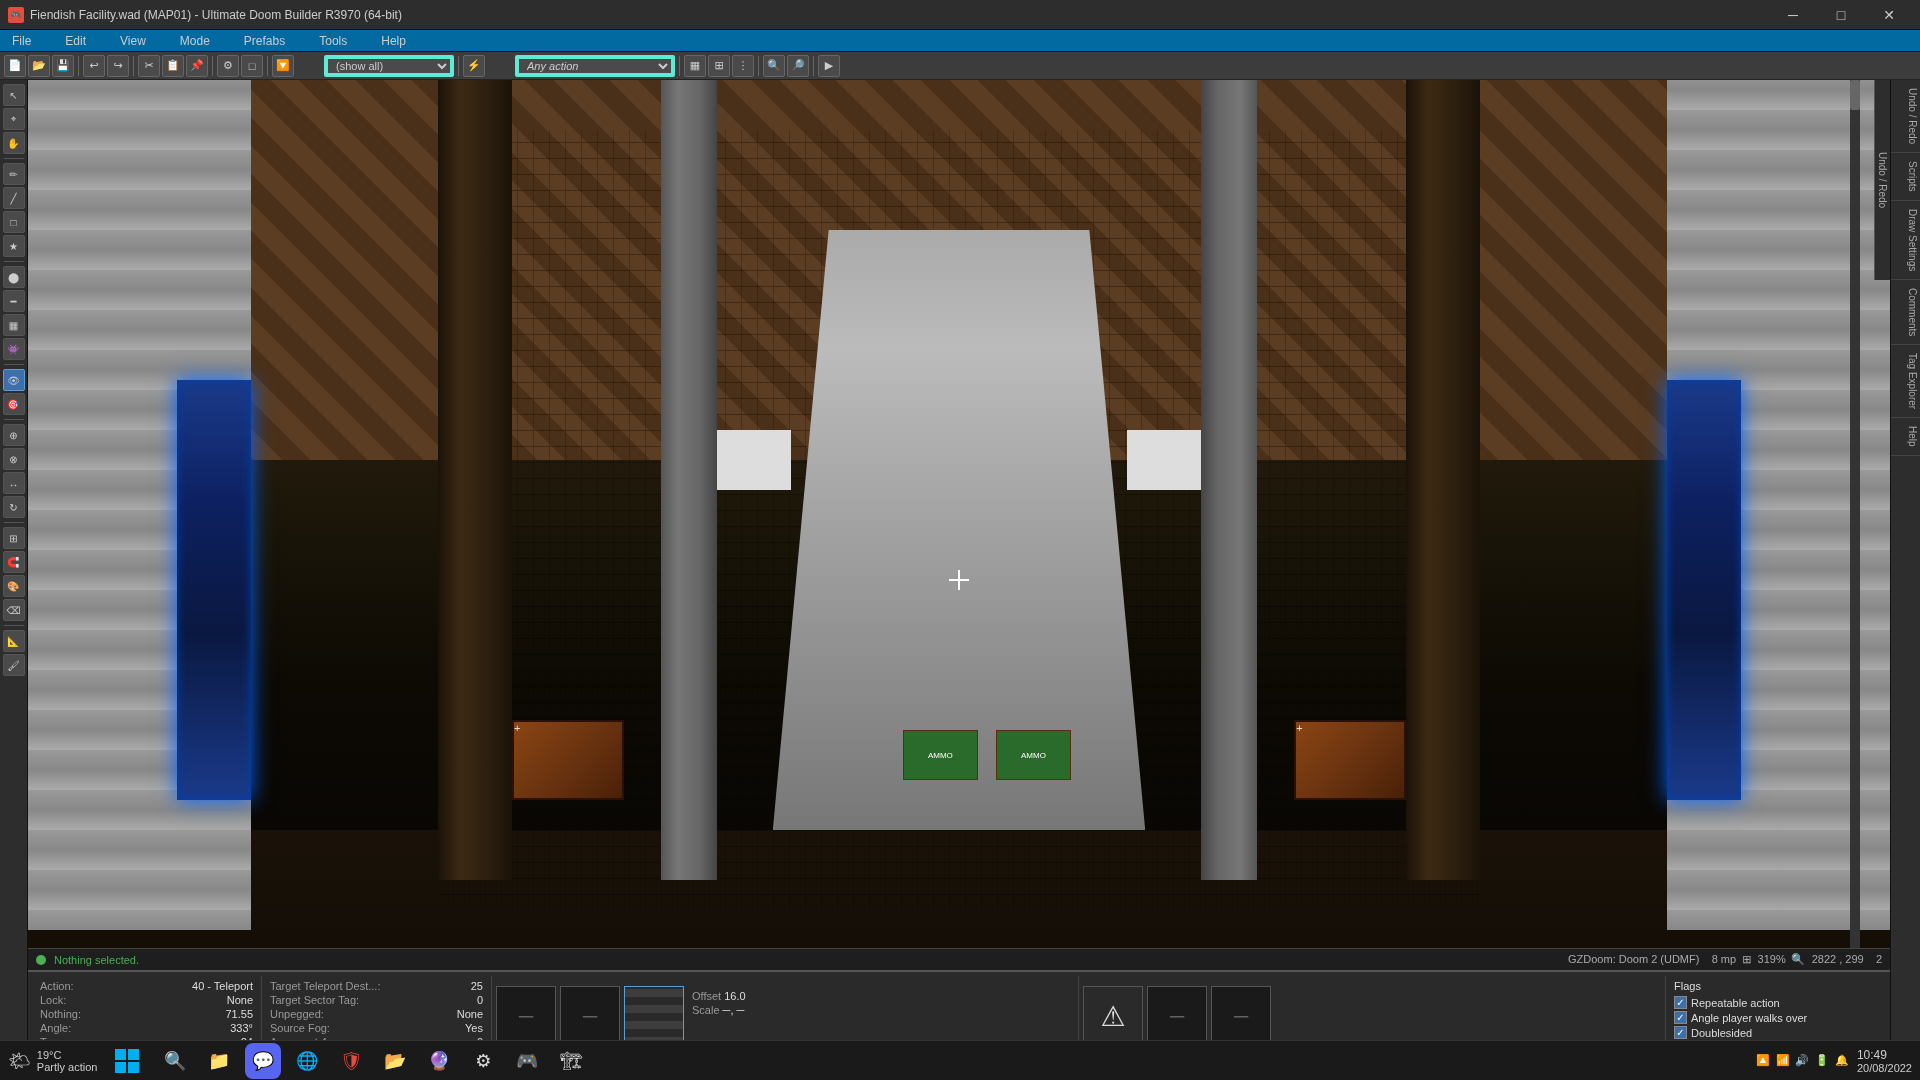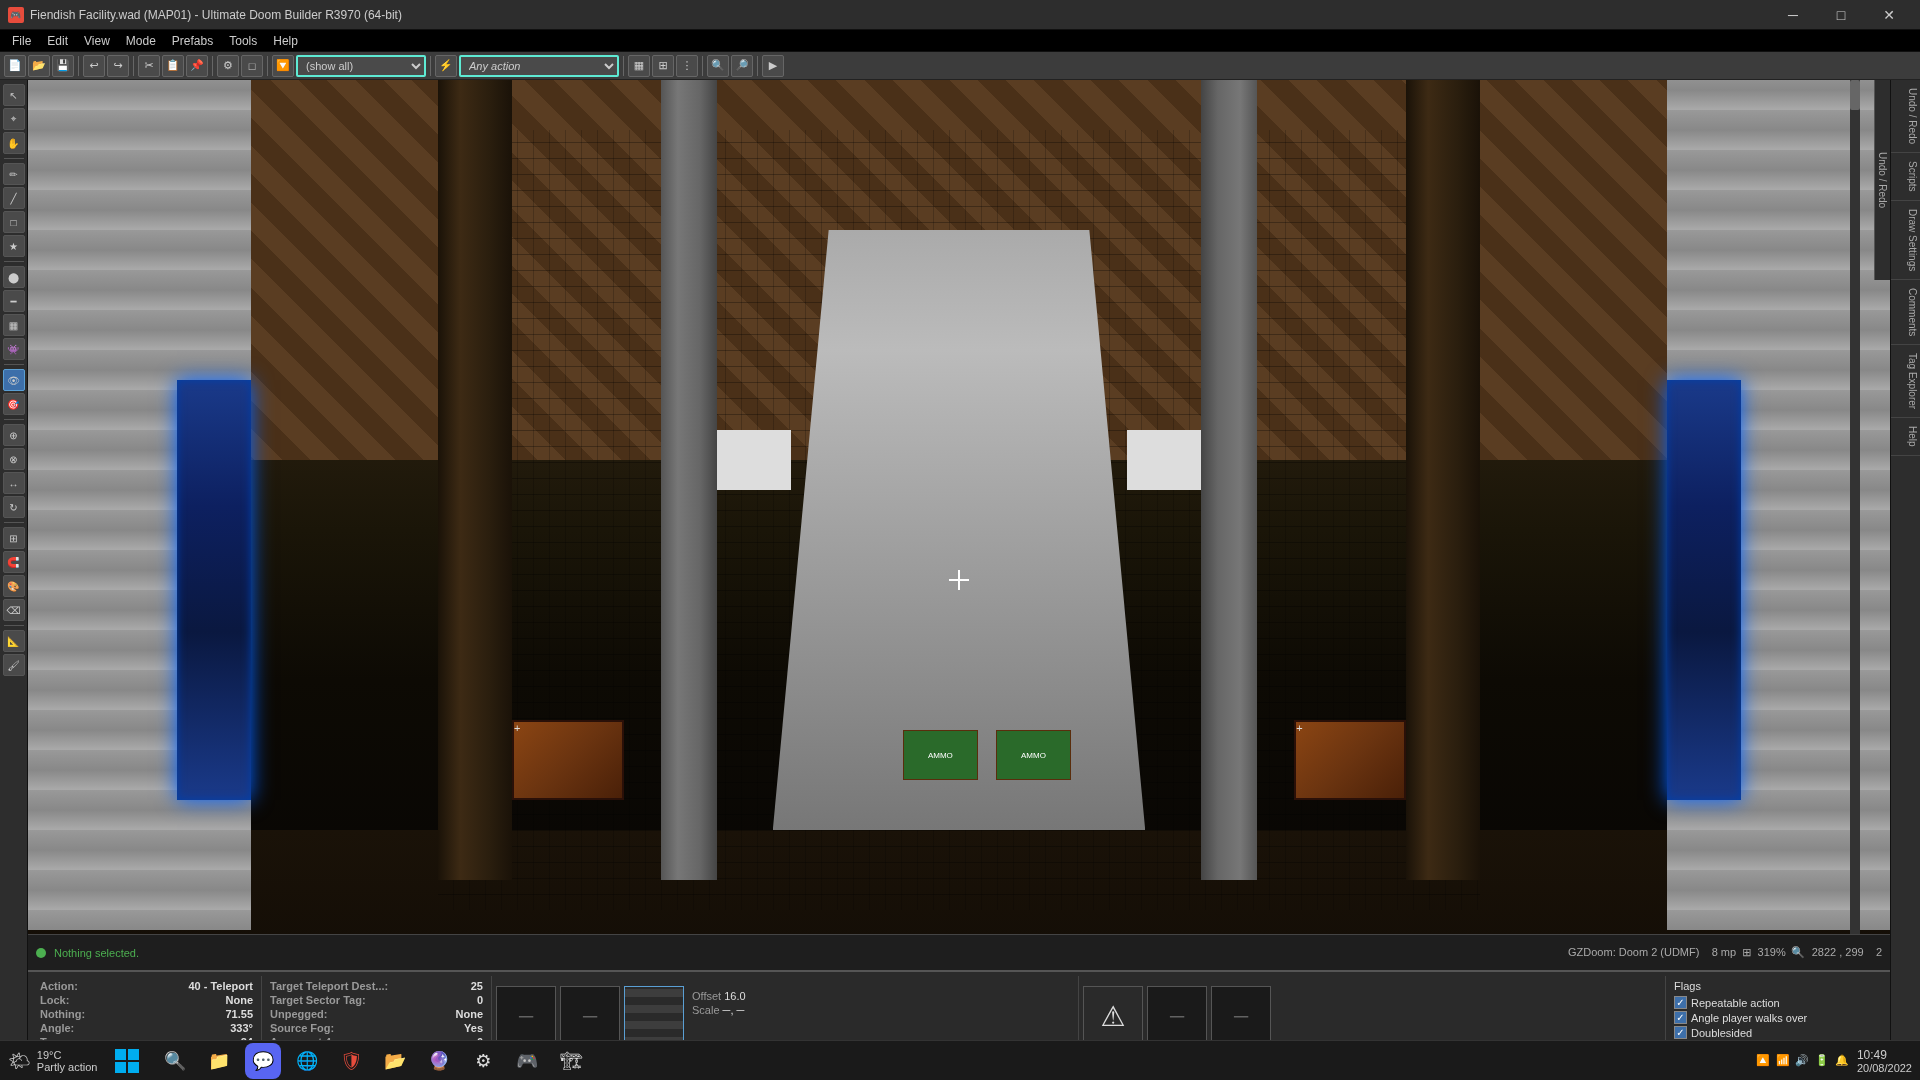--- a/index.html
+++ b/index.html
@@ -11,39 +11,39 @@
       justify-content: space-between; padding: 0 8px; border-bottom: 1px solid #111;
     }
     #titlebar-left { display: flex; align-items: center; gap: 6px; }
     #titlebar-icon { width: 16px; height: 16px; background: #e74c3c; border-radius: 2px; font-size: 9px; display: flex; align-items: center; justify-content: center; }
     #titlebar-title { font-size: 12px; color: #ccc; }
     #titlebar-controls { display: flex; gap: 2px; }
     .title-btn { width: 46px; height: 30px; display: flex; align-items: center; justify-content: center; cursor: pointer; color: #ccc; font-size: 14px; }
 
     
     #menubar {
-      height: 22px; background: #000000; display: flex; align-items: center;
-      padding: 0 4px; border-bottom: 1px solid #111; gap: 0;
+      height: 22px; background: #0369a1; display: flex; align-items: center;
+      padding: 0 4px; border-bottom: 1px solid #111; gap: 18px;
     }
     .menu-item { padding: 2px 8px; cursor: pointer; color: #ccc; font-size: 12px; }
 
     
     #toolbar {
       height: 28px; background: #3c3c3c; display: flex; align-items: center;
       padding: 0 4px; border-bottom: 1px solid #222; gap: 2px; flex-wrap: nowrap;
     }
     .tb-btn {
       width: 22px; height: 22px; background: #4a4a4a; border: 1px solid #666;
       display: flex; align-items: center; justify-content: center; cursor: pointer;
       font-size: 11px; color: #ccc; border-radius: 2px;
     }
     .tb-separator { width: 1px; height: 20px; background: #666; margin: 0 2px; }
     .tb-dropdown {
-      height: 22px; background: #4a4a4a; border: 2px solid #5eead4; color: #ccc;
-      font-size: 11px; padding: 0 4px; cursor: pointer; border-radius: 2px;
+      height: 22px; background: #4a4a4a; border: 4px solid #5eead4; color: #ccc;
+      font-size: 11px; padding: 0 4px; cursor: pointer; border-radius: 2px; margin-left: 28px;
     }
     .filter-dropdown { width: 130px; }
     .action-dropdown { width: 160px; font-style: italic; }
 
     
     #main-layout { display: flex; width: 1920px; height: calc(1080px - 30px - 22px - 28px); }
 
     
     #left-toolbar {
       width: 28px; background: #2d2d2d; display: flex; flex-direction: column;
@@ -159,37 +159,37 @@
 
     
     #bottom-panel {
       position: absolute; bottom: 0; left: 0; right: 0;
       background: #2a2a2a; border-top: 2px solid #555; height: 110px;
     }
 
     
     #status-bar {
       position: absolute; bottom: 110px; left: 0; right: 0;
-      height: 36px; background: #1e1e1e; border-top: 1px solid #444;
+      height: 22px; background: #1e1e1e; border-top: 1px solid #444;
       display: flex; align-items: center; padding: 0 8px; gap: 8px;
       font-size: 11px; color: #4CAF50;
     }
     #status-dot { width: 10px; height: 10px; background: #4CAF50; border-radius: 50%; }
 
     
     #bottom-info {
       display: flex; height: 110px; padding: 4px;
     }
 
     
     #info-left {
       width: 230px; padding: 4px 8px;
       border-right: 1px solid #444;
     }
-    .info-row { display: flex; justify-content: space-between; margin-bottom: 2px; font-size: 11px; font-weight: bold; }
+    .info-row { display: flex; justify-content: space-between; margin-bottom: 2px; font-size: 11px; }
     .info-label { color: #999; }
     .info-value { color: #ddd; }
     .info-value.blue { color: #5a9fd4; }
 
     
     #info-middle {
       width: 230px; padding: 4px 8px;
       border-right: 1px solid #444;
     }
 

